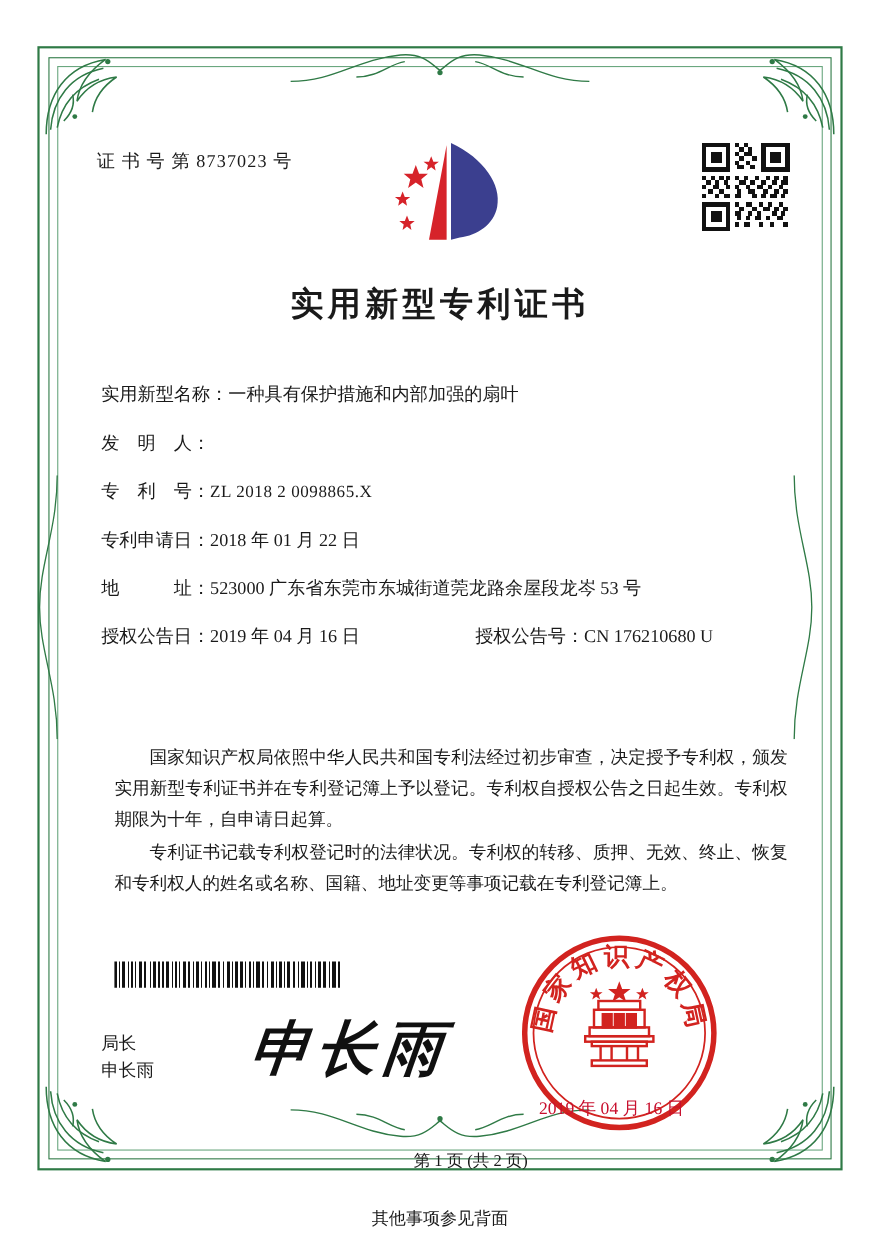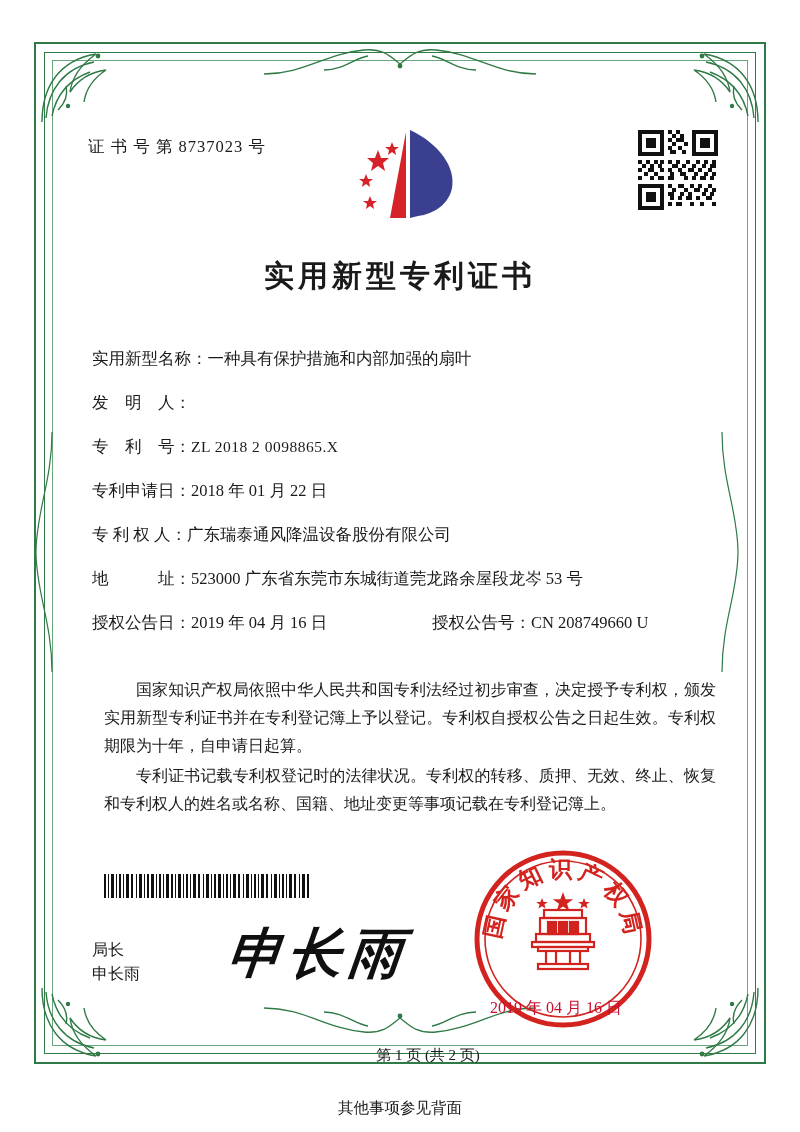--- a/index.html
+++ b/index.html
@@ -402,36 +402,32 @@
     <div class="field-row">
       <span class="field-label">专　利　号：</span>
       <span class="field-value mono">ZL 2018 2 0098865.X</span>
     </div>
 
     <div class="field-row">
       <span class="field-label">专利申请日：</span>
       <span class="field-value">2018 年 01 月 22 日</span>
     </div>
 
-    <div class="field-row">
-      <span class="field-label">专 利 权 人：</span>
-      <span class="field-value">广东瑞泰通风降温设备股份有限公司</span>
-    </div>
 
     <div class="field-row">
       <span class="field-label">地　　　址：</span>
       <span class="field-value">523000 广东省东莞市东城街道莞龙路余屋段龙岑 53 号</span>
     </div>
 
     <div class="field-row pub">
       <span class="pub-left">
         <span>授权公告日：</span><span>2019 年 04 月 16 日</span>
       </span>
       <span class="pub-right">
-        <span>授权公告号：</span><span>CN 208749660 U</span>
+        <span>授权公告号：</span><span>CN 176210680 U</span>
       </span>
     </div>
 
   </div>
 
   <div class="body-text">
     <p>国家知识产权局依照中华人民共和国专利法经过初步审查，决定授予专利权，颁发实用新型专利证书并在专利登记簿上予以登记。专利权自授权公告之日起生效。专利权期限为十年，自申请日起算。</p>
     <p>专利证书记载专利权登记时的法律状况。专利权的转移、质押、无效、终止、恢复和专利权人的姓名或名称、国籍、地址变更等事项记载在专利登记簿上。</p>
   </div>
 

